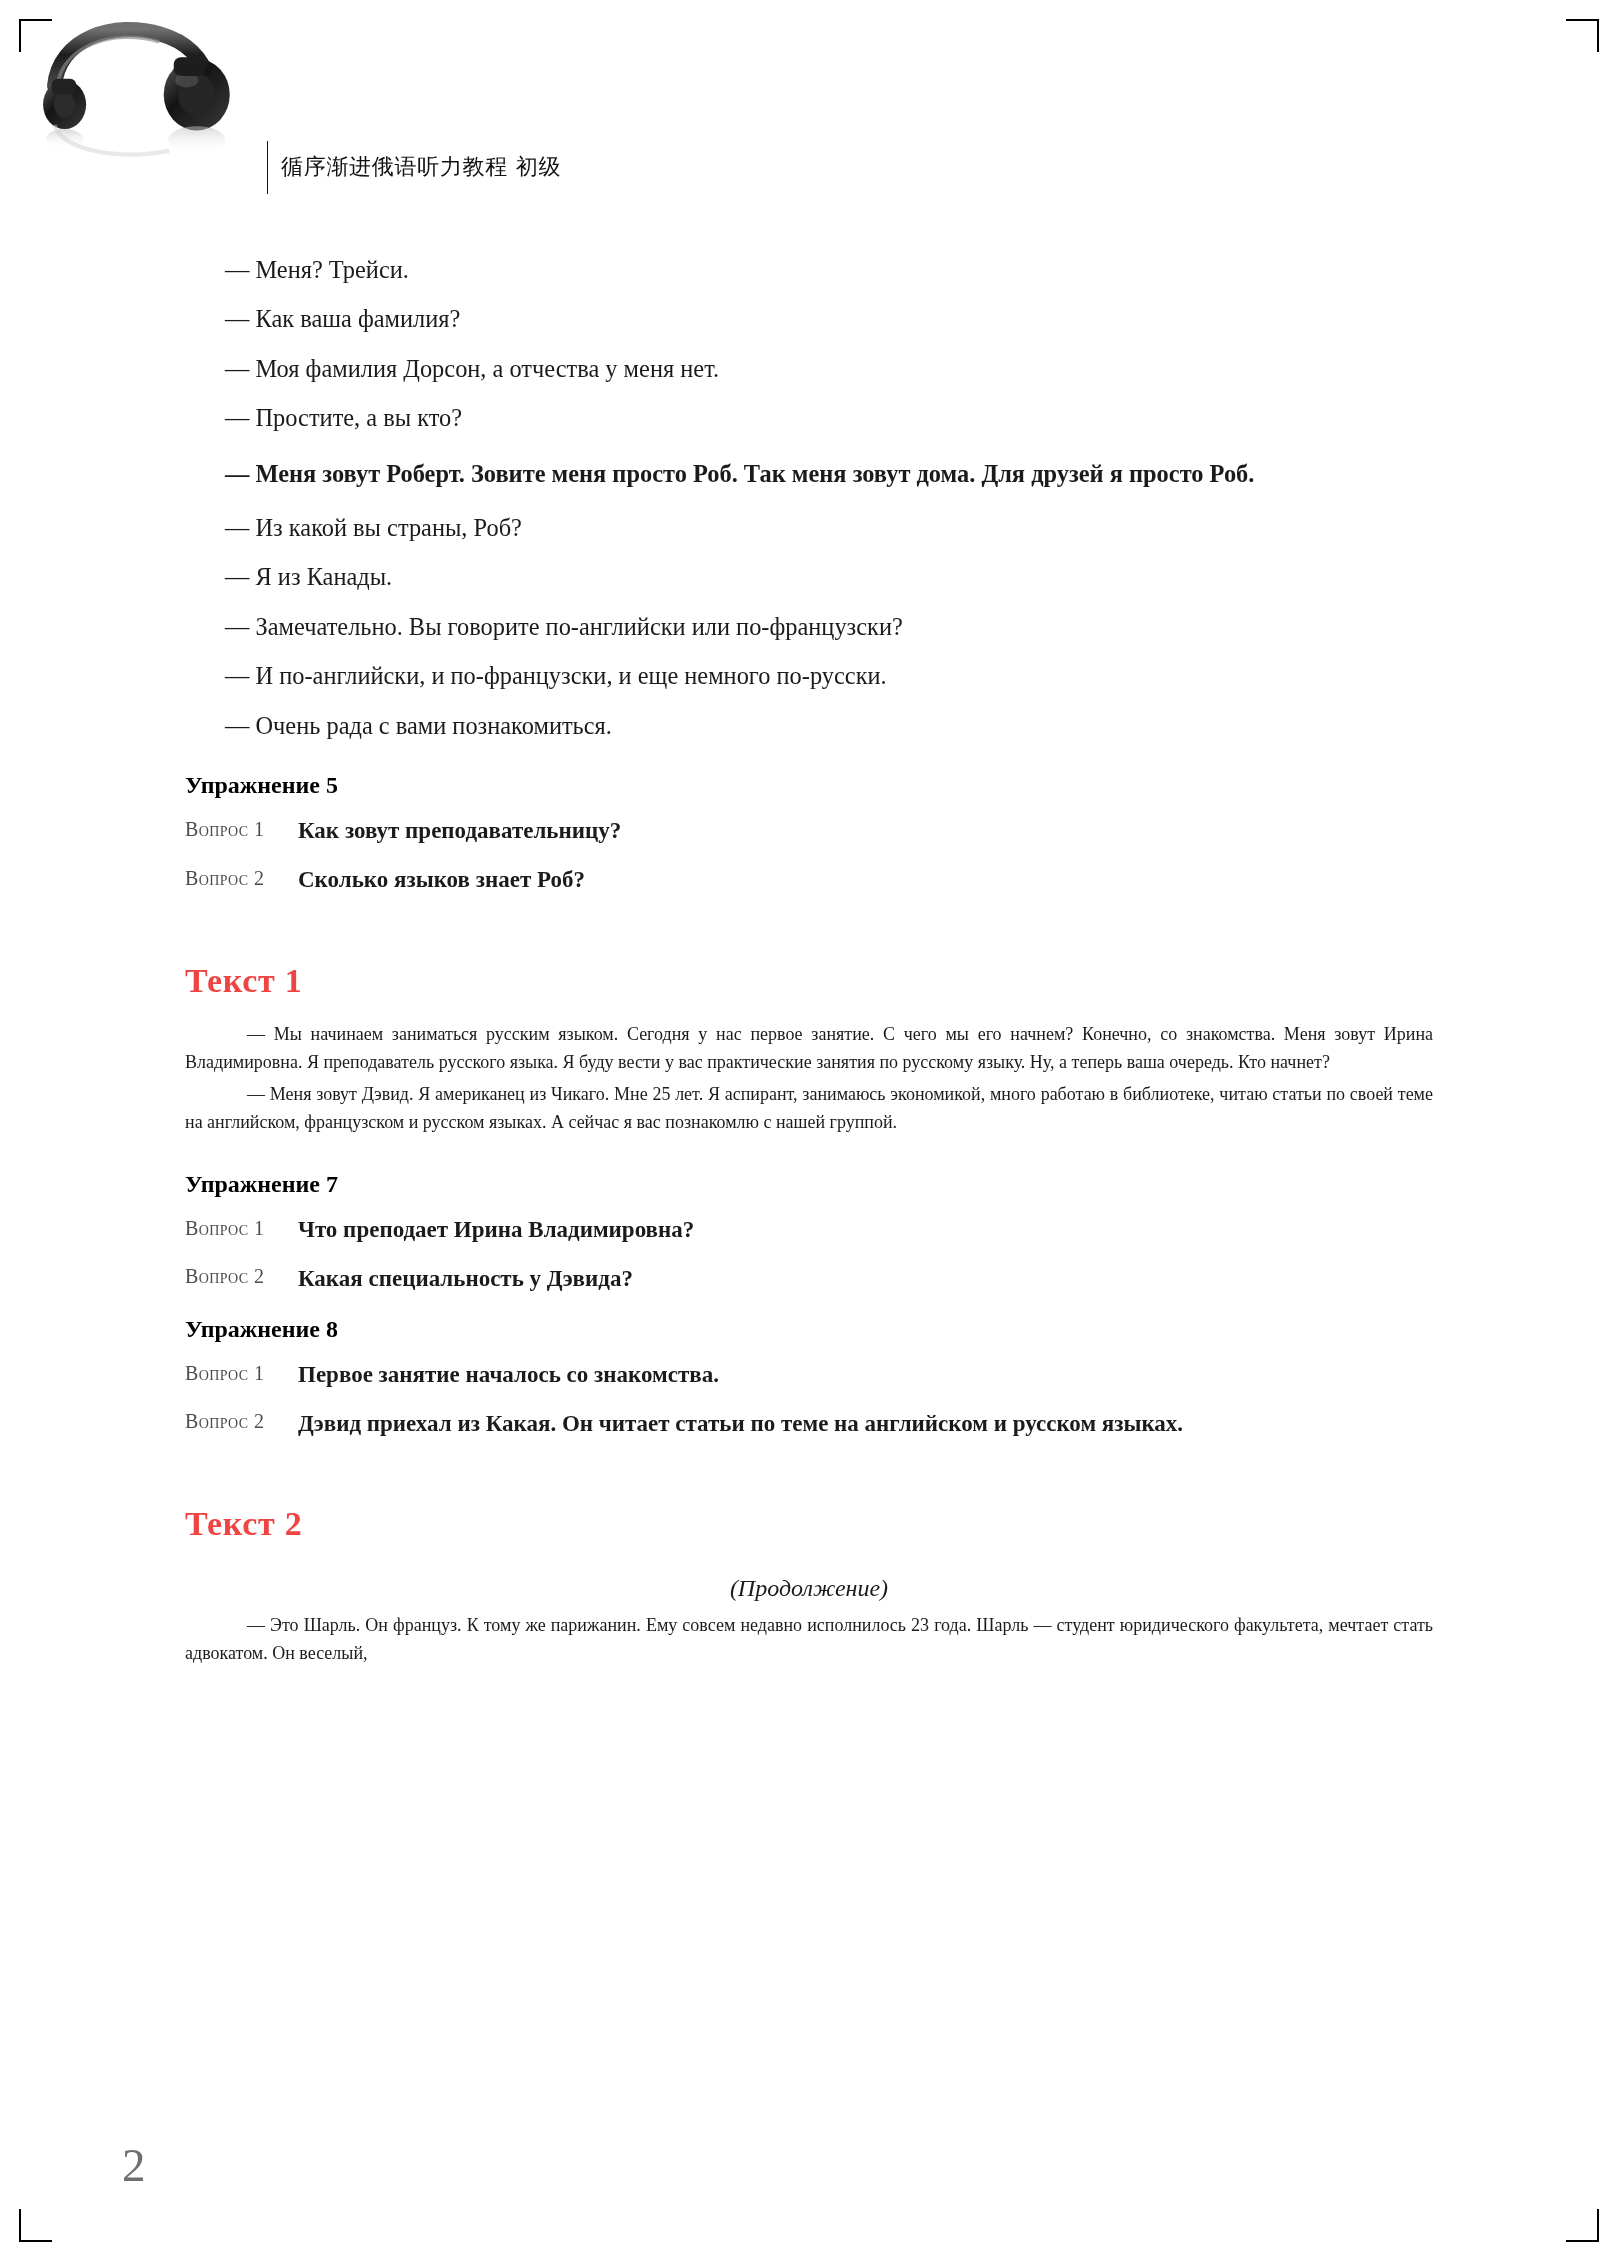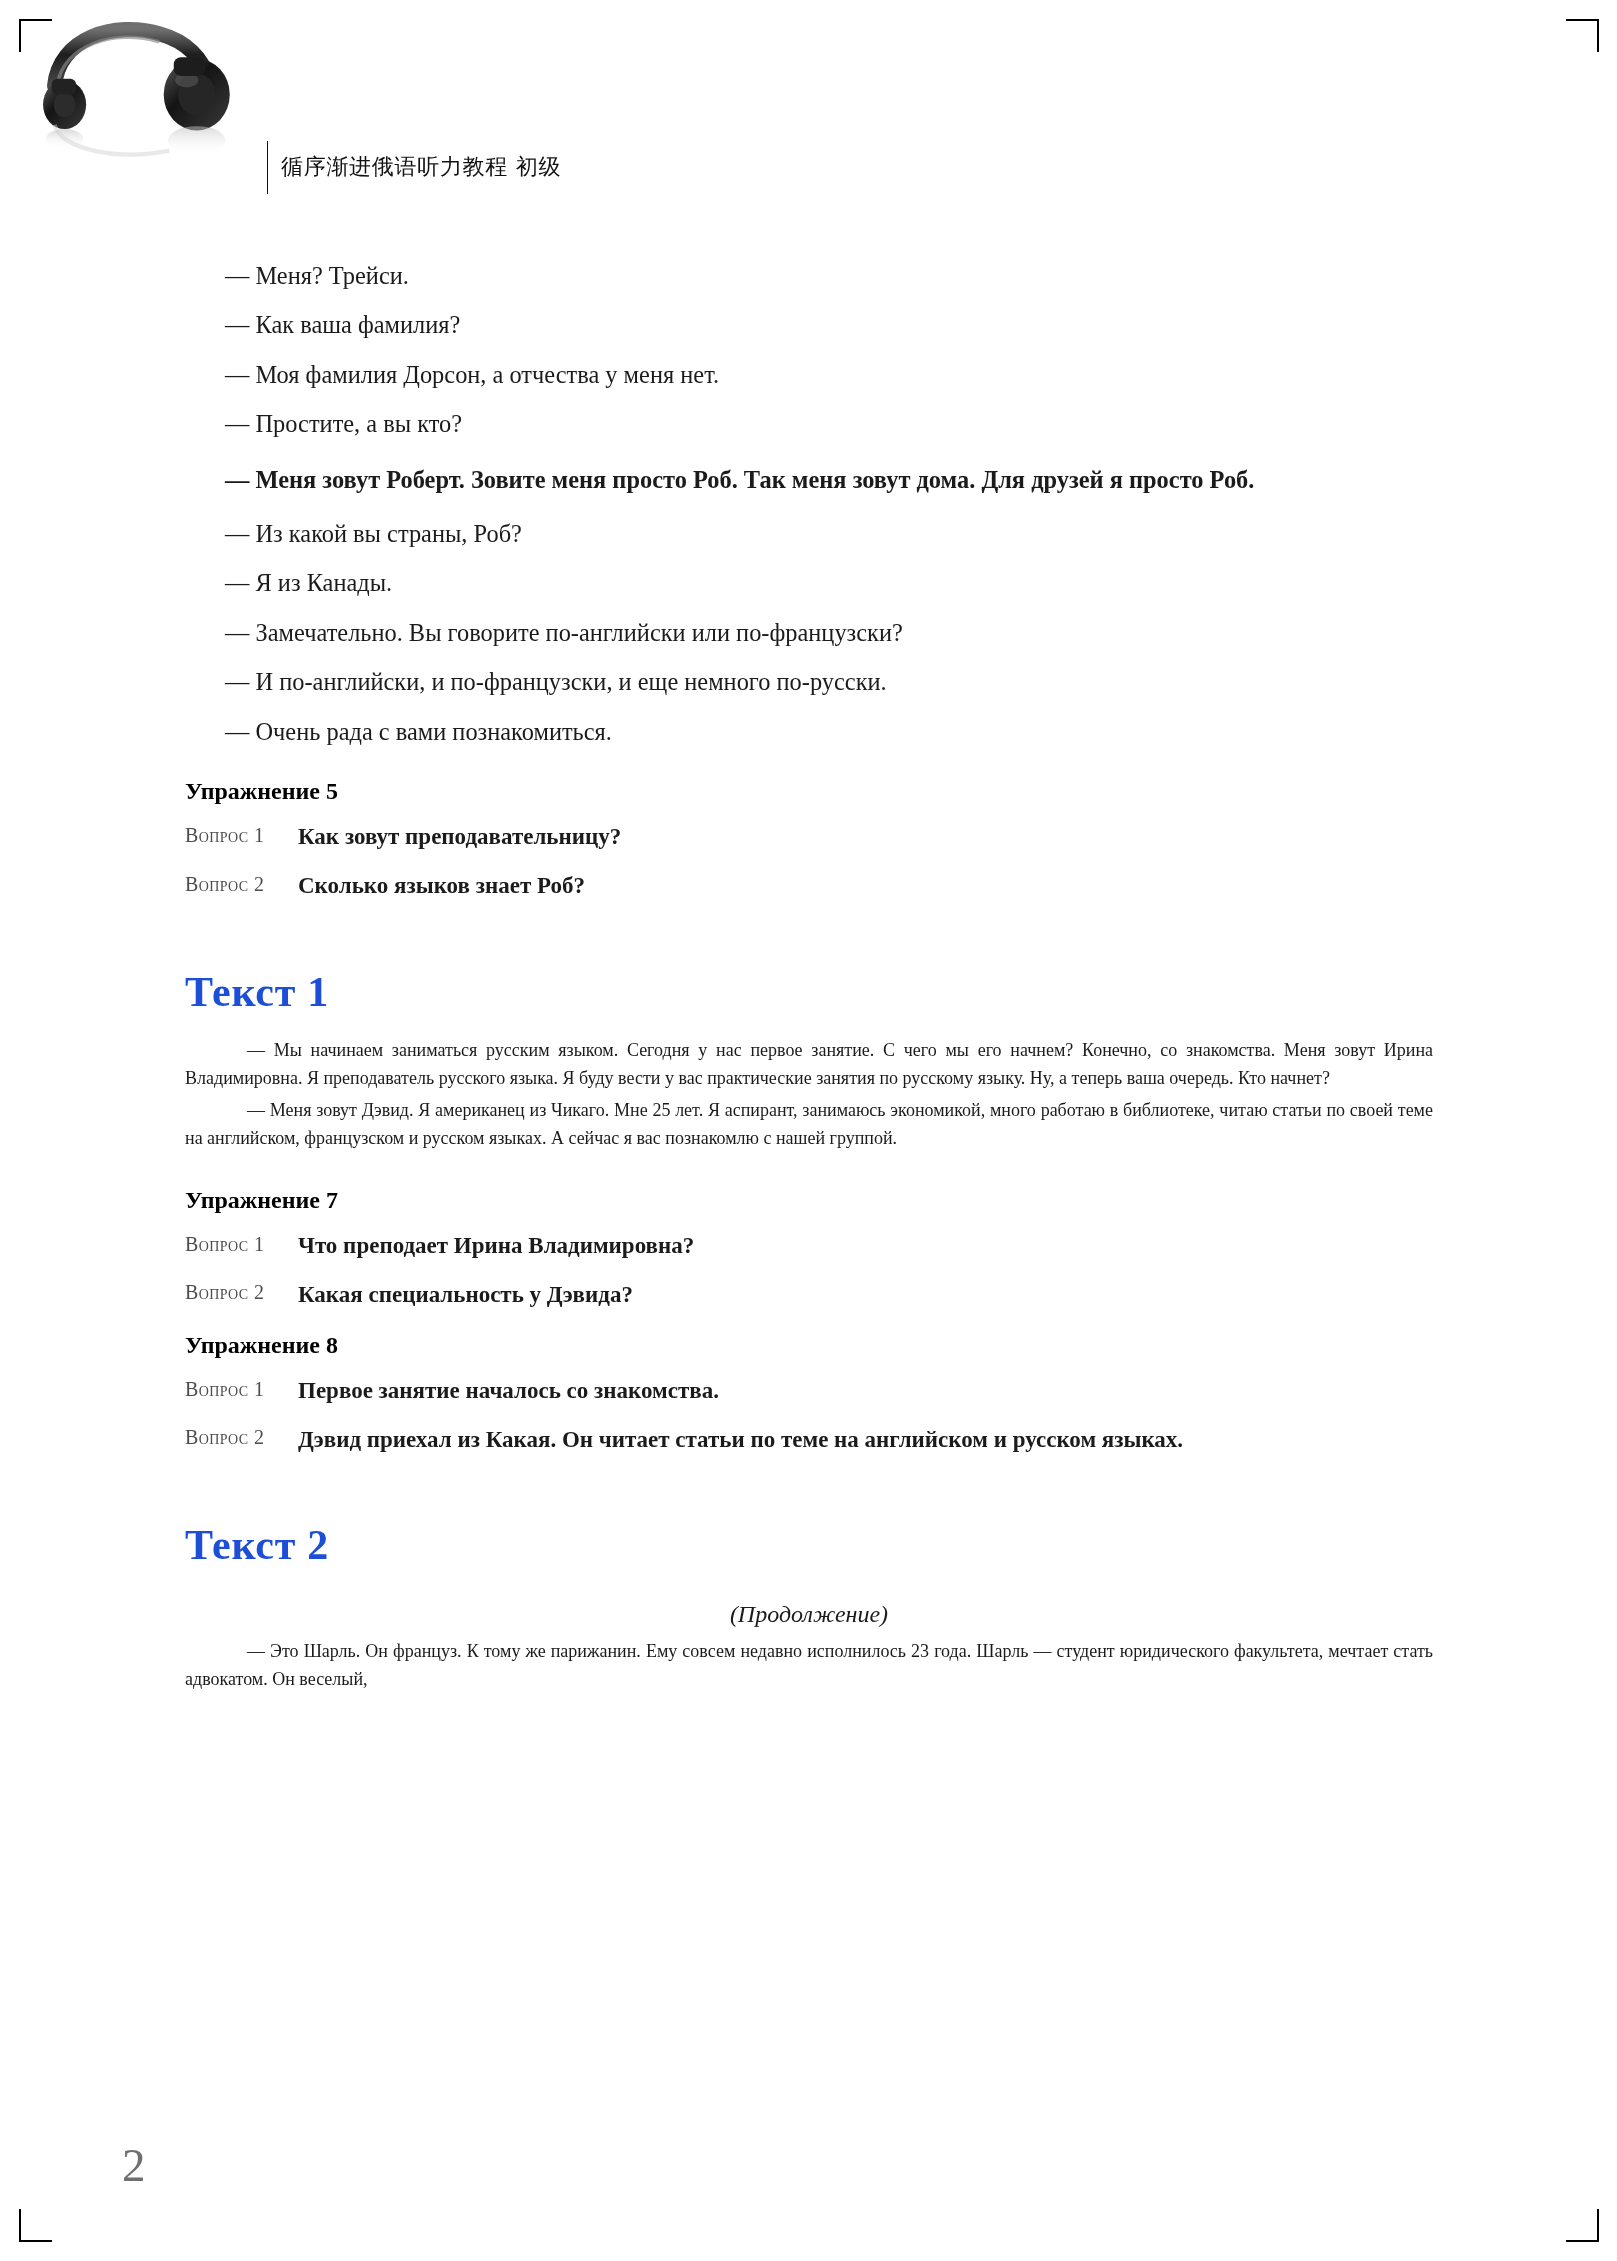--- a/index.html
+++ b/index.html
@@ -61,21 +61,21 @@
     font-size: 22px;
     letter-spacing: 0.7px;
     color: #111;
     white-space: nowrap;
   }
 
   
   .page {
     position: absolute;
     left: 185px;
-    top: 264px;
+    top: 258px;
     width: 1248px;
   }
 
   .dialog-list {
     margin: 0;
     padding: 0;
     list-style: none;
   }
   .dialog-line {
     font-size: 24.4px;
@@ -115,23 +115,23 @@
   }
   .qtext {
     font-size: 23px;
     line-height: 1.38;
     color: #1b1b1b;
     flex: 1 1 auto;
     font-weight: bold;
   }
 
   .text-heading {
-    font-size: 42px;
-    font-weight: bold;
-    color: #1d4ed8;
+    font-size: 34px;
+    font-weight: bold;
+    color: #ef4444;
     margin: 66px 0 21.5px 0;
     letter-spacing: 0.7px;
   }
 
   .para {
     font-size: 18px;
     line-height: 1.55;
     text-align: justify;
     text-indent: 62px;
     margin: 0 0 4.3px 0;

